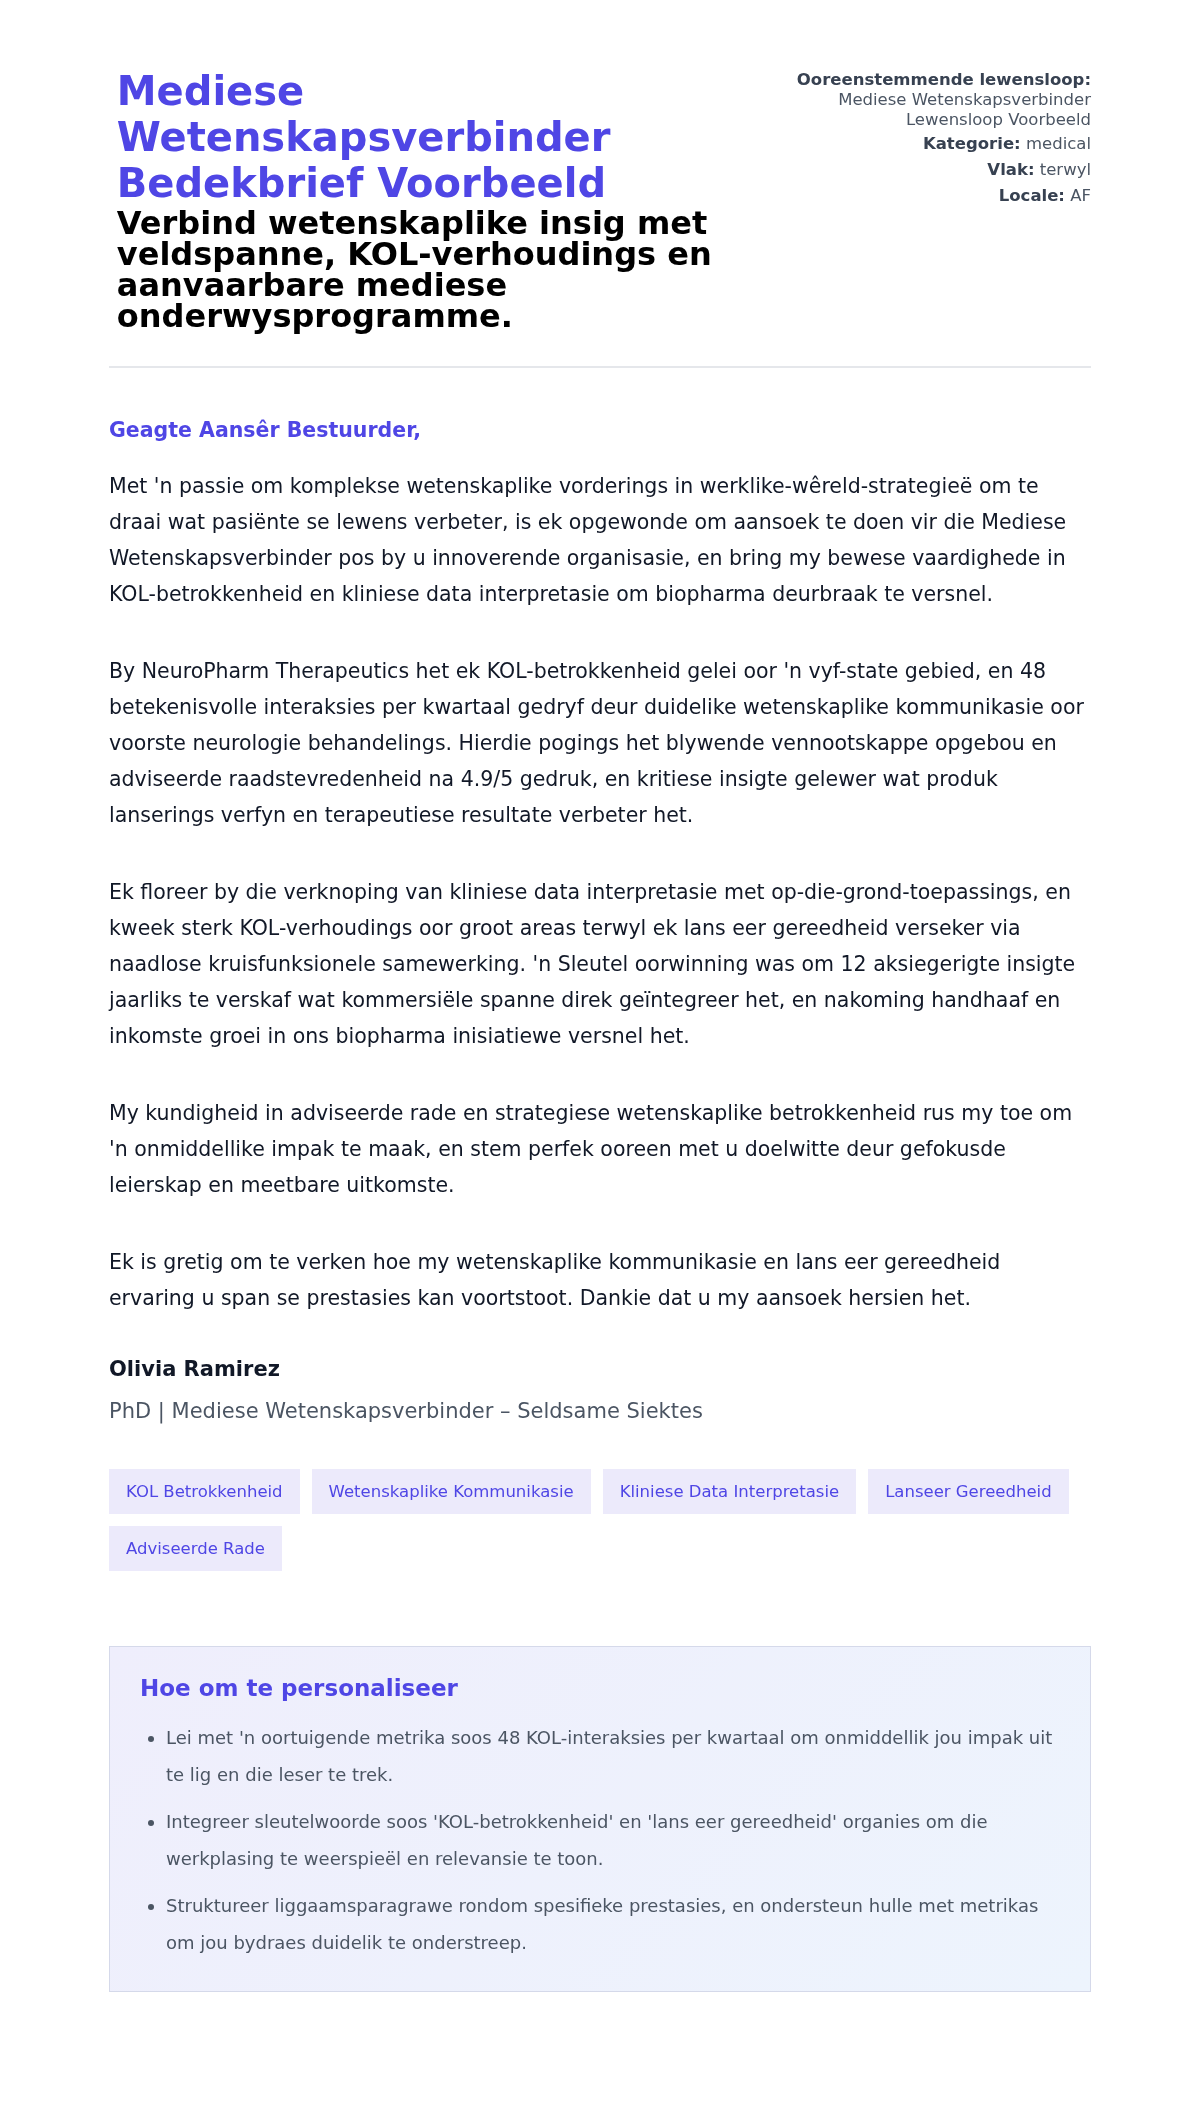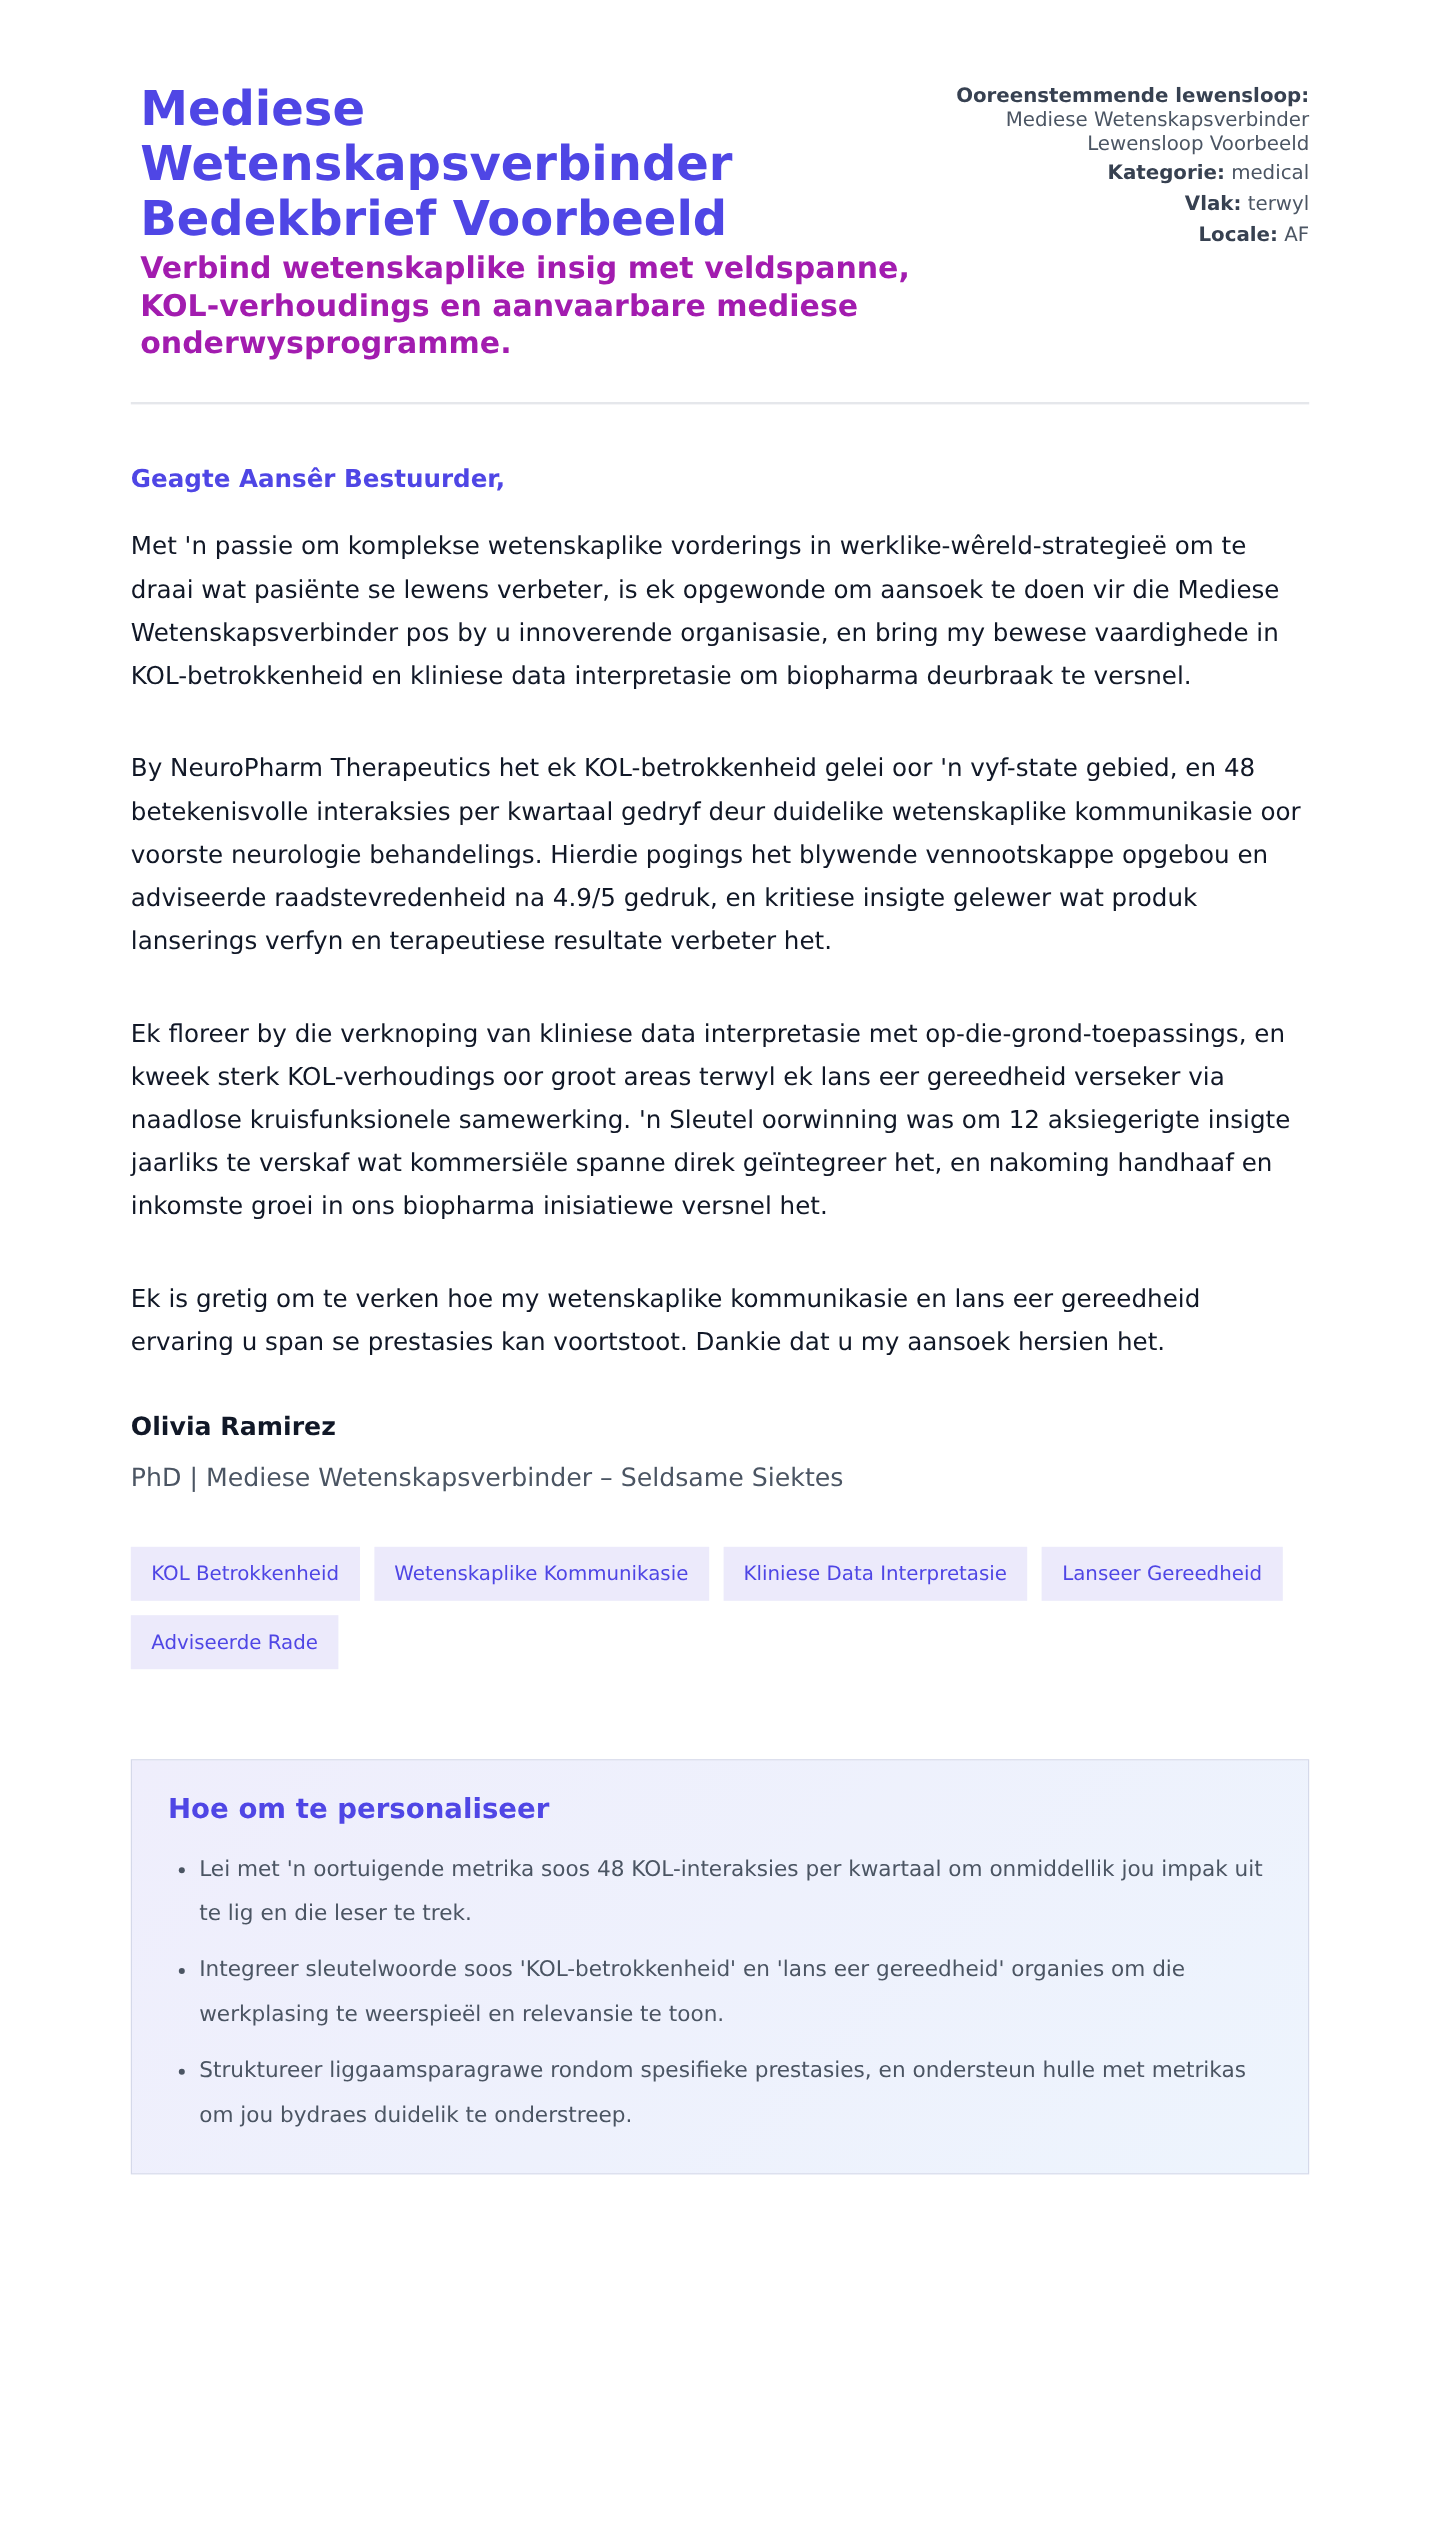--- a/index.html
+++ b/index.html
@@ -1,21 +1,21 @@
 <!DOCTYPE html>
 <html><head>
 <meta charset="utf-8">
 <style>
   html, body { margin: 0; padding: 0; background: #ffffff; }
   body { width: 1200px; font-family: "DejaVu Sans", sans-serif; color: #111827; }
   .page { padding: 68px 109px 60px 109px; }
   .header { display: flex; justify-content: flex-end; align-items: flex-start; padding-bottom: 34px; border-bottom: 2px solid #e5e7eb; }
   .title-block { width: 680px; }
   .title { font-size: 40px; font-weight: bold; color: #4f46e5; line-height: 46px; margin: 0; }
-  .subtitle { font-size: 25px; font-weight: bold; color: #a21caf; line-height: 31px; margin: 2px 0 0 0; }
+  .subtitle { font-size: 32px; font-weight: bold; color: #000000; line-height: 31px; margin: 2px 0 0 0; }
   .meta { text-align: right; font-size: 16.5px; color: #4b5563; line-height: 20px; padding-top: 2px; }
   .meta .row { margin-bottom: 6px; }
   .meta .row.first { margin-bottom: 4px; }
   .meta b { color: #374151; }
   .salutation { font-size: 20.5px; font-weight: bold; color: #4f46e5; margin: 50px 0 26px 0; }
   .para { font-size: 20.5px; line-height: 36px; color: #111827; margin: 0 0 41px 0; }
   .sig-name { font-size: 21px; font-weight: bold; color: #111827; margin: 34px 0 18px 0; }
   .sig-title { font-size: 21px; color: #4b5563; margin: 0 0 46px 0; }
   .tags { display: flex; flex-wrap: wrap; gap: 12px; width: 1000px; margin-bottom: 75px; align-items: flex-end; }
   .tag { background: #eceafb; color: #4f46e5; font-size: 16.5px; padding: 14px 17px 13px 17px; line-height: 18px; }
@@ -53,20 +53,21 @@
         <span>AF</span>
       </div>
     </div>
   </div>
 
   <div class="letter">
     <div class="salutation">Geagte Aansêr Bestuurder,</div>
     <p class="para">Met 'n passie om komplekse wetenskaplike vorderings in werklike-wêreld-strategieë om te draai wat pasiënte se lewens verbeter, is ek opgewonde om aansoek te doen vir die Mediese Wetenskapsverbinder pos by u innoverende organisasie, en bring my bewese vaardighede in KOL-betrokkenheid en kliniese data interpretasie om biopharma deurbraak te versnel.</p>
     <p class="para">By NeuroPharm Therapeutics het ek KOL-betrokkenheid gelei oor 'n vyf-state gebied, en 48 betekenisvolle interaksies per kwartaal gedryf deur duidelike wetenskaplike kommunikasie oor voorste neurologie behandelings. Hierdie pogings het blywende vennootskappe opgebou en adviseerde raadstevredenheid na 4.9/5 gedruk, en kritiese insigte gelewer wat produk lanserings verfyn en terapeutiese resultate verbeter het.</p>
     <p class="para">Ek floreer by die verknoping van kliniese data interpretasie met op-die-grond-toepassings, en kweek sterk KOL-verhoudings oor groot areas terwyl ek lans eer gereedheid verseker via naadlose kruisfunksionele samewerking. 'n Sleutel oorwinning was om 12 aksiegerigte insigte jaarliks te verskaf wat kommersiële spanne direk geïntegreer het, en nakoming handhaaf en inkomste groei in ons biopharma inisiatiewe versnel het.</p>
+    <p class="para">My kundigheid in adviseerde rade en strategiese wetenskaplike betrokkenheid rus my toe om 'n onmiddellike impak te maak, en stem perfek ooreen met u doelwitte deur gefokusde leierskap en meetbare uitkomste.</p>
     <p class="para">Ek is gretig om te verken hoe my wetenskaplike kommunikasie en lans eer gereedheid ervaring u span se prestasies kan voortstoot. Dankie dat u my aansoek hersien het.</p>
 
     <div class="sig-name">Olivia Ramirez</div>
     <div class="sig-title">PhD | Mediese Wetenskapsverbinder – Seldsame Siektes</div>
   </div>
 
   <div class="tags">
     <span class="tag">KOL Betrokkenheid</span>
     <span class="tag">Wetenskaplike Kommunikasie</span>
     <span class="tag">Kliniese Data Interpretasie</span>

